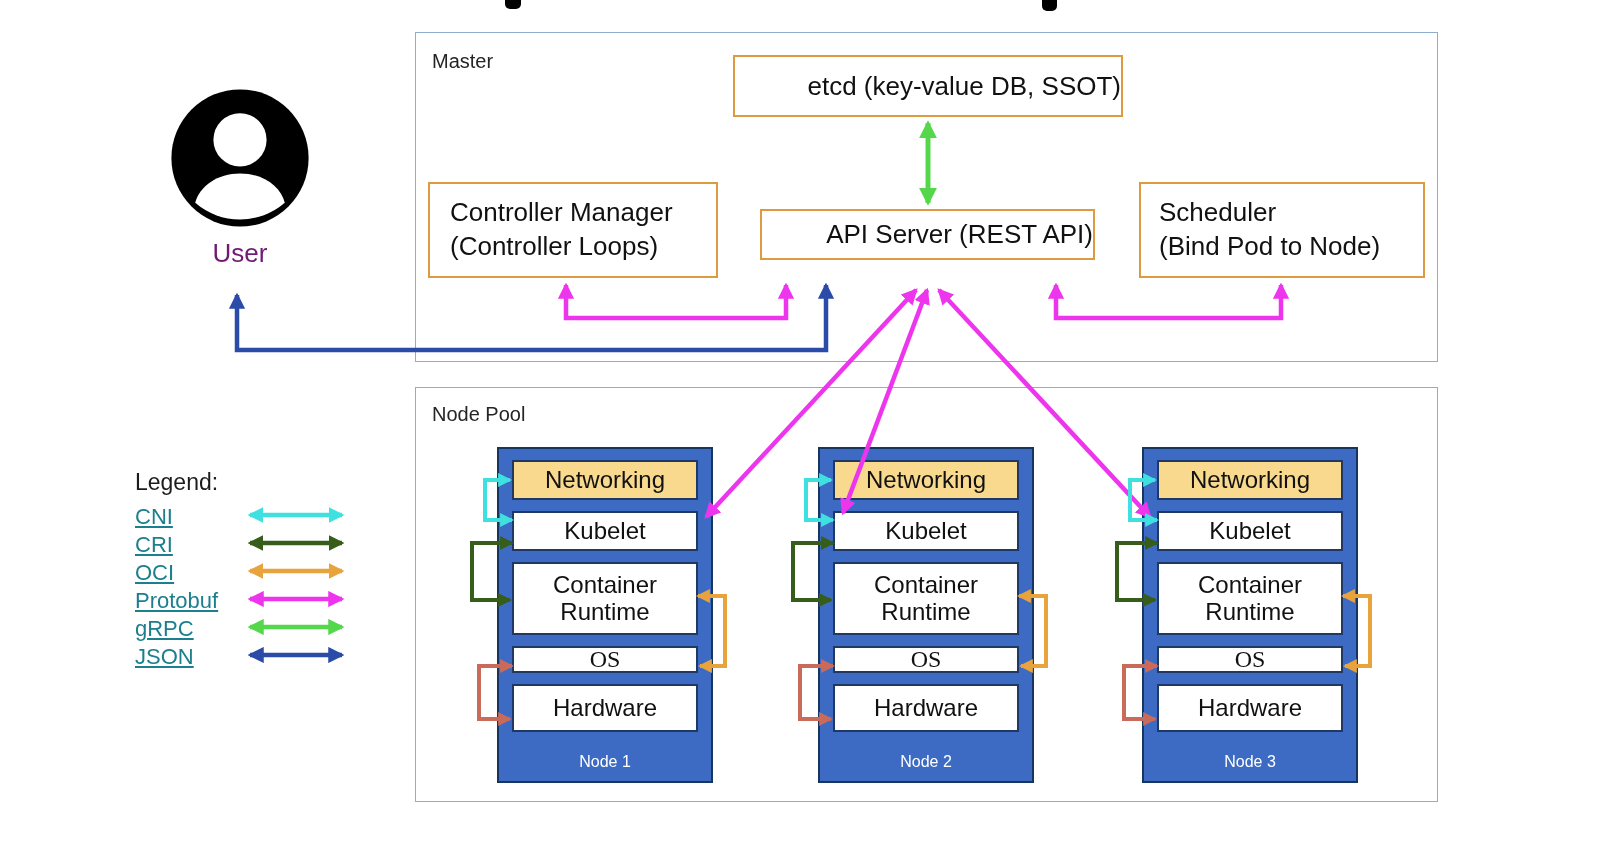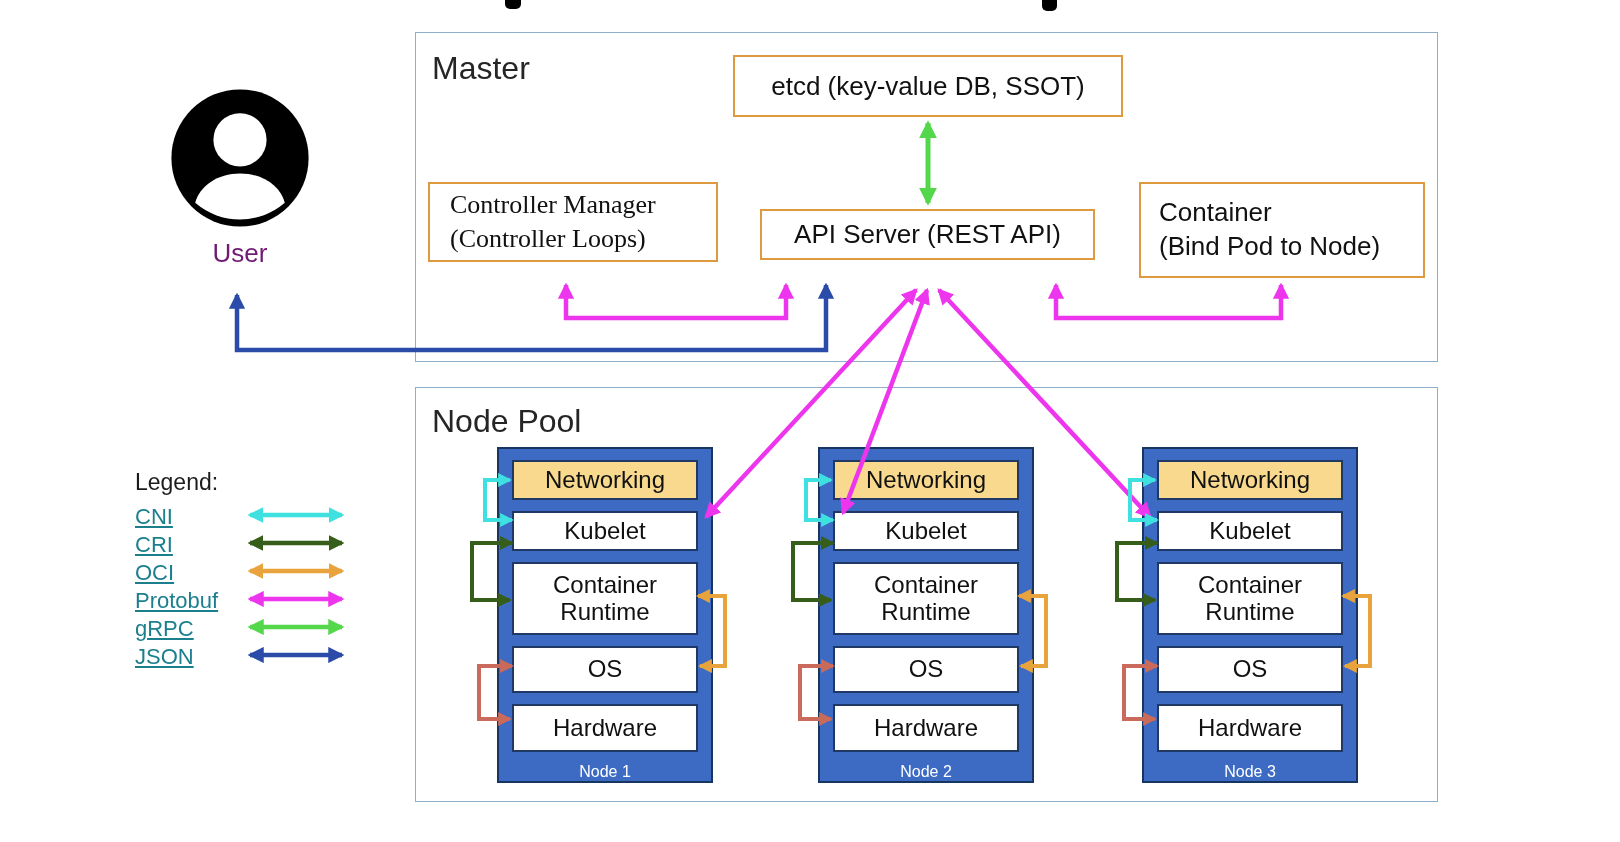--- a/index.html
+++ b/index.html
@@ -10,33 +10,33 @@
     font-family: "Liberation Sans", sans-serif;
     overflow: hidden;
   }
   .container {
     position: absolute;
     border: 1.5px solid #8FAECC;
     background: #ffffff;
   }
   .sec-title {
     position: absolute;
-    font-size: 32px;
+    font-size: 20px;
     color: #252525;
   }
   .obox {
     position: absolute;
     border: 2px solid #DD9A3E;
     background: #ffffff;
     color: #111111;
     font-size: 26px;
     display: flex;
     align-items: center;
   }
-  .obox.center { justify-content: center; text-align: center; }
+  .obox.center { justify-content: flex-end; text-align: center; }
   .obox .lines { line-height: 1.3; }
   .node {
     position: absolute;
     top: 447px;
     width: 216px;
     height: 336px;
     background: #3D6BC4;
     border: 2px solid #17365F;
     display: flex;
     flex-direction: column;
@@ -51,21 +51,21 @@
     justify-content: center;
     text-align: center;
     font-size: 24px;
     color: #111111;
     line-height: 1.12;
     flex: 0 0 auto;
   }
   .l-net { height: 40px; background: #F8D98E; }
   .l-kub { height: 40px; }
   .l-cr  { height: 73px; }
-  .l-os  { height: 47px; }
+  .l-os  { height: 27px; font-family: Liberation Serif, serif; }
   .l-hw  { height: 48px; }
   .node-label {
     flex: 1;
     display: flex;
     align-items: center;
     justify-content: center;
     color: #ffffff;
     font-size: 16px;
   }
   #arrows {
@@ -108,34 +108,34 @@
 </svg>
 <div class="user-label">User</div>
 
 <div class="container" style="left:415px;top:32px;width:1023px;height:330px;"></div>
 <div class="sec-title" style="left:432px;top:50px;">Master</div>
 
 <div class="obox center" style="left:733px;top:55px;width:390px;height:62px;">
   <span>etcd (key-value DB, SSOT)</span>
 </div>
 
-<div class="obox" style="left:428px;top:182px;width:290px;height:80px;padding-left:20px;font-family:Liberation Serif, serif;">
+<div class="obox" style="left:428px;top:182px;width:290px;height:96px;padding-left:20px;">
   <div class="lines">
     <div>Controller Manager</div>
     <div>(Controller Loops)</div>
   </div>
 </div>
 
 <div class="obox center" style="left:760px;top:209px;width:335px;height:51px;">
   <span>API Server (REST API)</span>
 </div>
 
 <div class="obox" style="left:1139px;top:182px;width:286px;height:96px;padding-left:18px;">
   <div class="lines">
-    <div>Container</div>
+    <div>Scheduler</div>
     <div>(Bind Pod to Node)</div>
   </div>
 </div>
 
 <div class="container" style="left:415px;top:387px;width:1023px;height:415px;"></div>
 <div class="sec-title" style="left:432px;top:403px;">Node Pool</div>
 
 <div class="node" style="left:497px;">
   <div class="layer l-net">Networking</div>
   <div class="layer l-kub">Kubelet</div>

